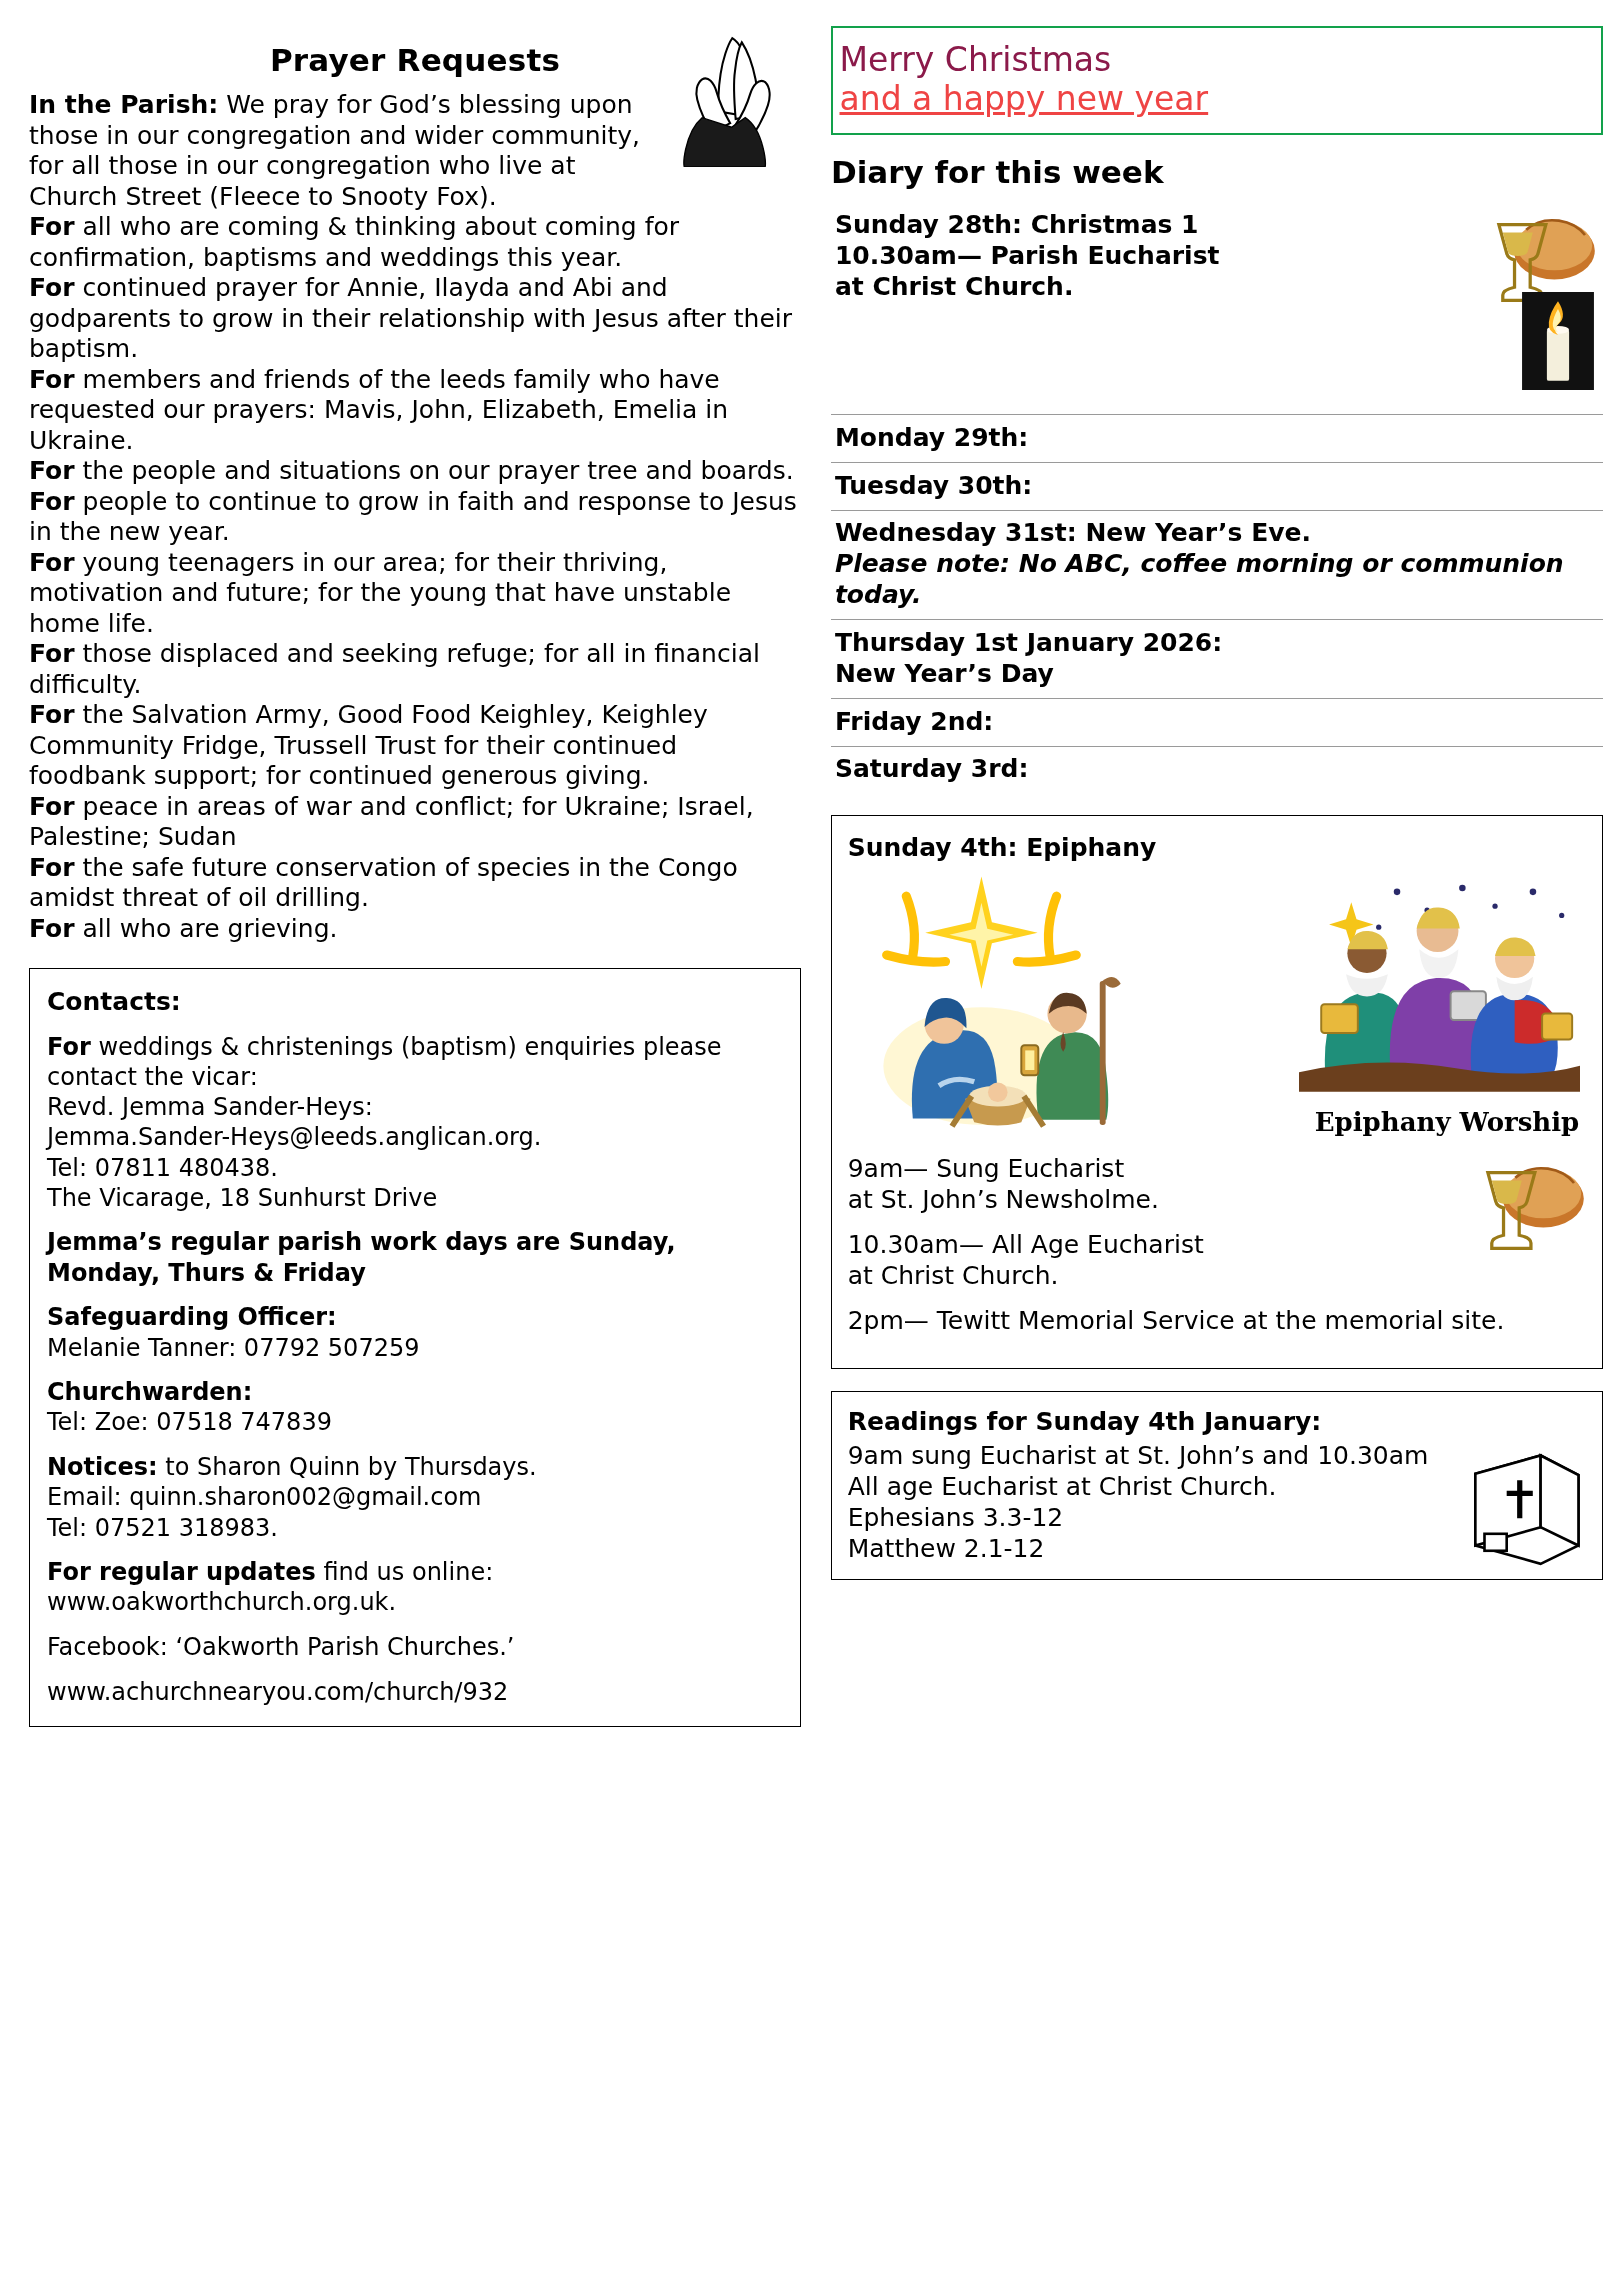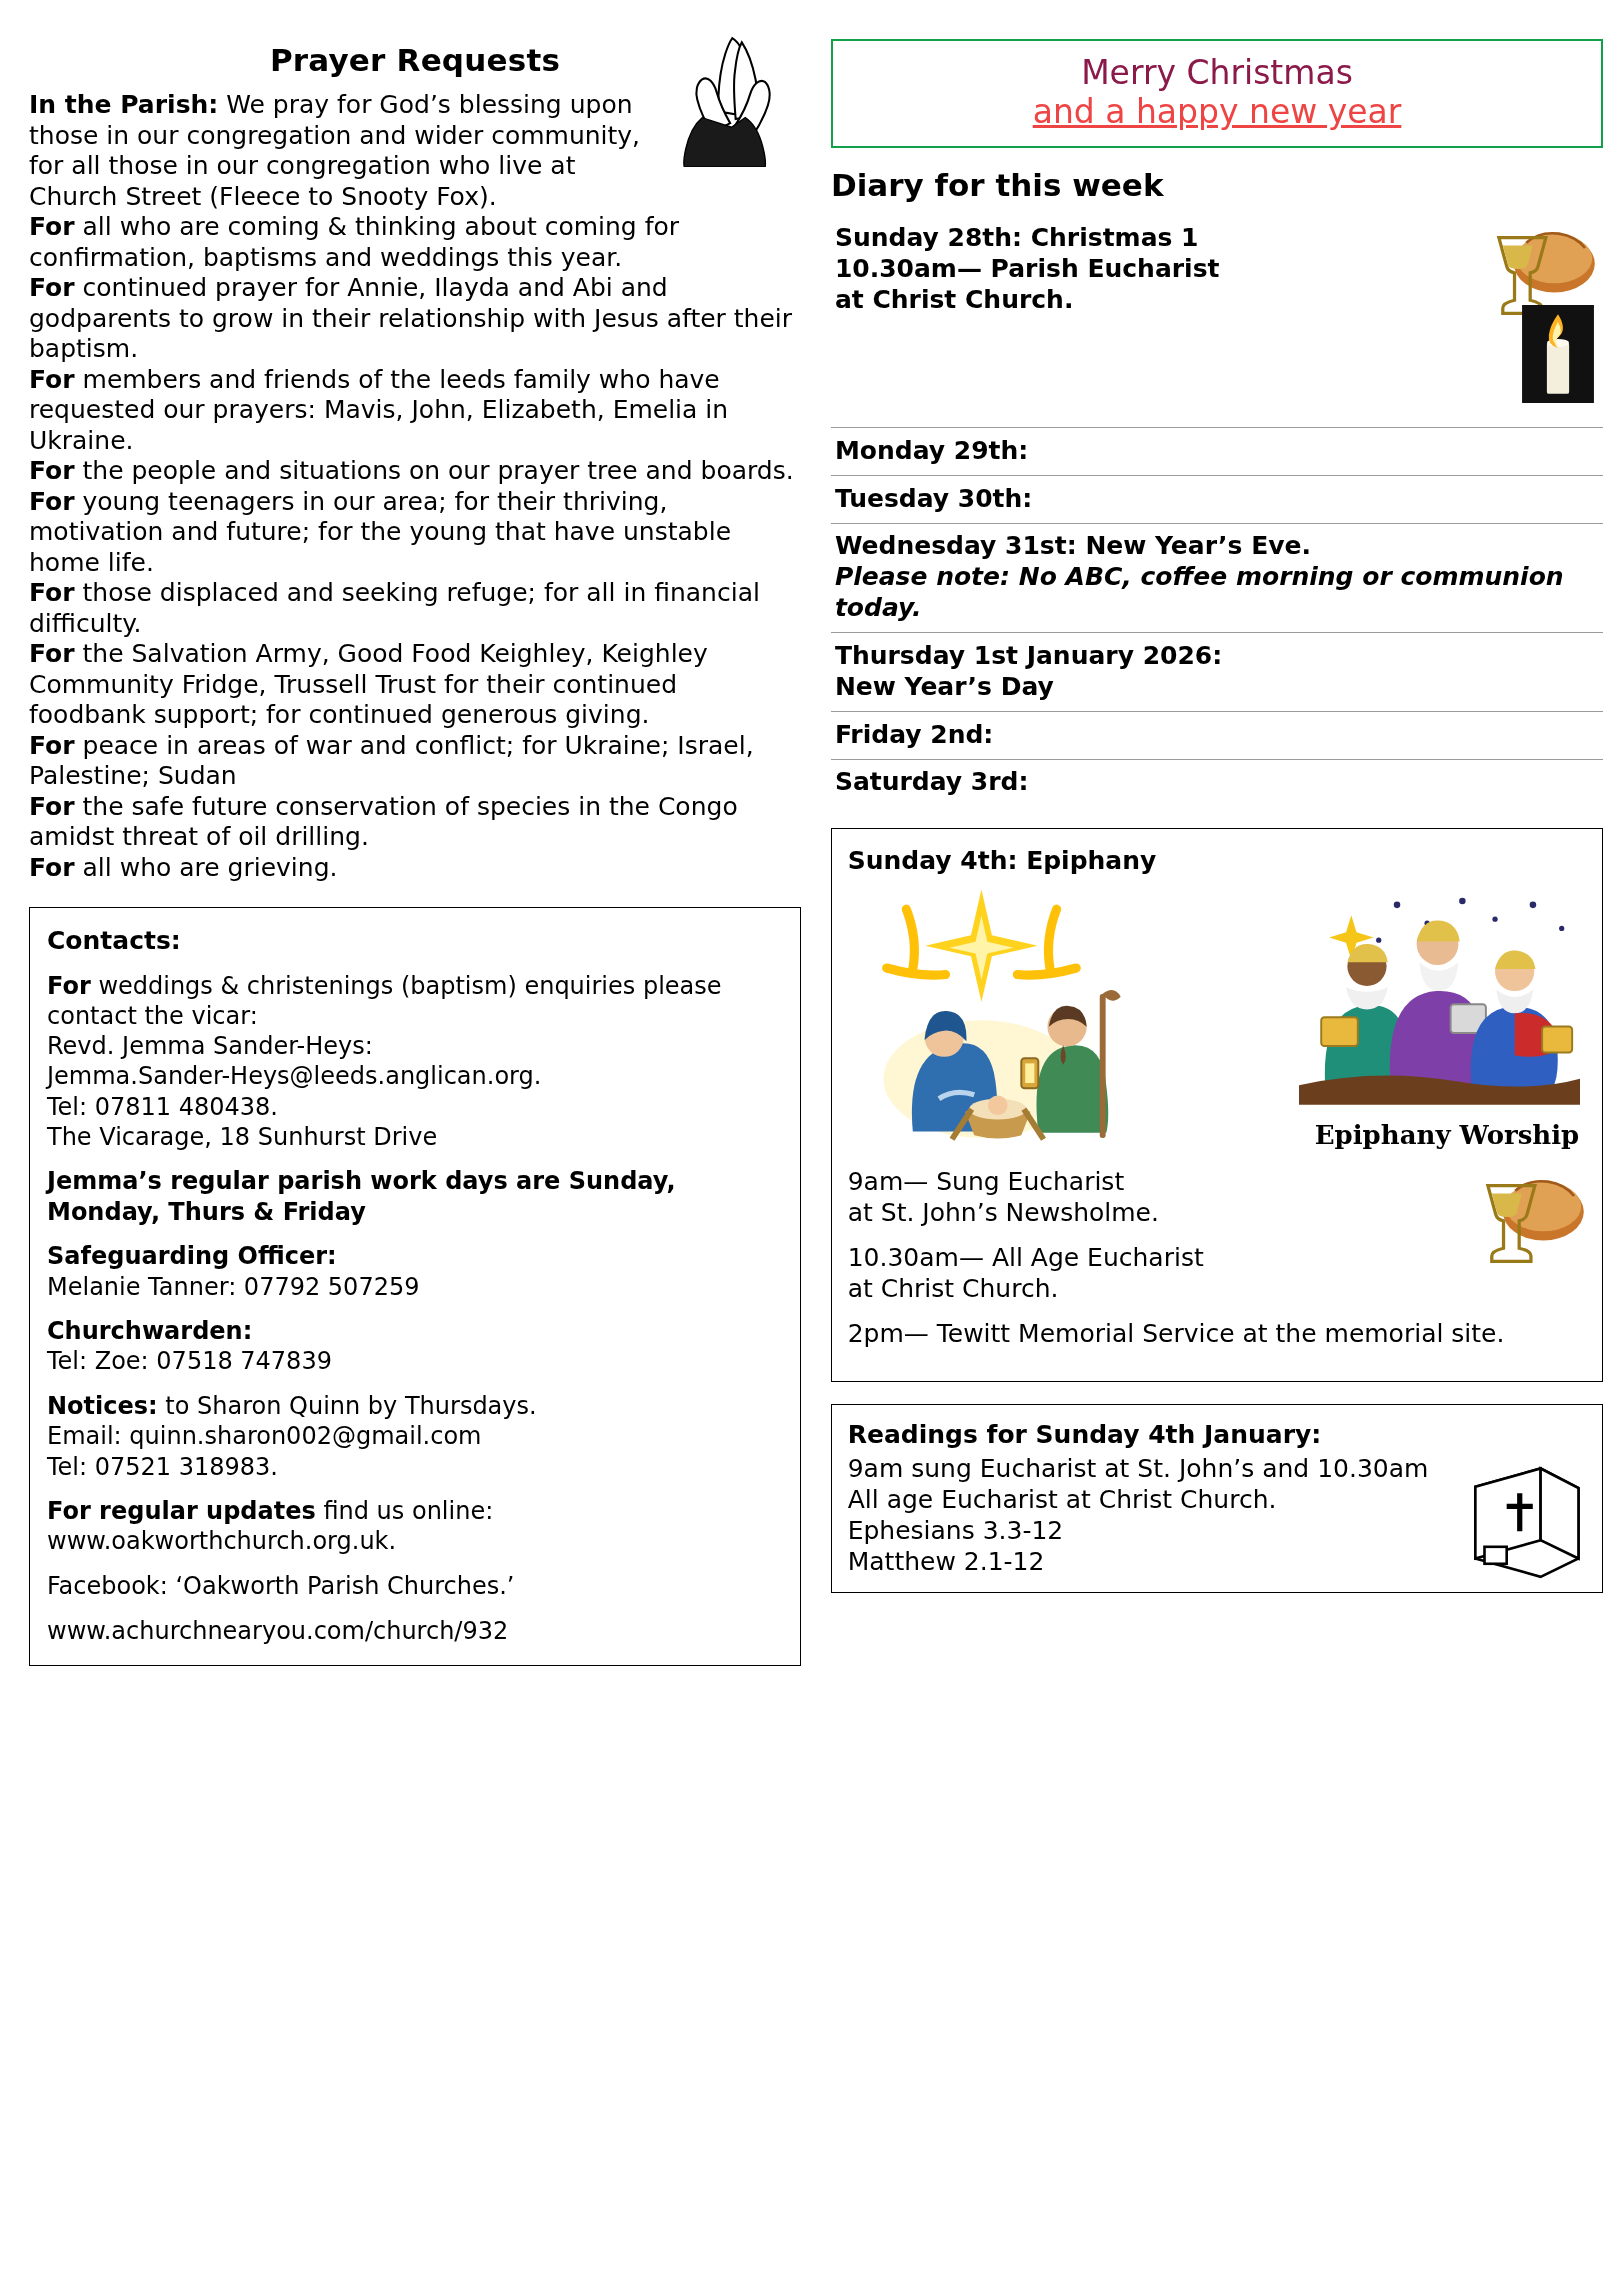--- a/index.html
+++ b/index.html
@@ -73,22 +73,20 @@
   .contacts-box .blk {
     margin: 0 0 14.4px 0;
   }
   .contacts-box .blk:last-child { margin-bottom: 2.6px; }
   .contacts-box b { font-weight: bold; }
 
   
   .merry-box {
     border: 2px solid #12a14b;
     padding: 11.8px 6.5px 14.4px 6.5px;
-    text-align: center;
-    margin-top: 13px;
   }
   .merry-box .line {
     font-family: "DejaVu Sans", sans-serif;
     font-size: 33px;
     color: #8b1a4a;
     line-height: 1.2;
     font-weight: normal;
   }
   .diary-title {
     text-align: left;
@@ -190,20 +188,21 @@
         <path d="M60 128 c-12 10 -20 28 -24 46 c-3 14 -3 22 -2 26 l118 0 c1 -6 0 -16 -3 -28 c-5 -20 -14 -36 -26 -44 l-20 14 z"></path>
       </g>
     </svg>
 
     <div class="prayer-body">
       <p><b class="lead">In the Parish:</b><span> We pray for God’s blessing upon those in our congregation and wider community, for all those in our congregation who live at Church Street (Fleece to Snooty Fox).</span></p>
       <p><b class="lead">For</b><span> all who are coming &amp; thinking about coming for confirmation, baptisms and weddings this year.</span></p>
       <p><b class="lead">For</b><span> continued prayer for Annie, Ilayda and Abi and godparents to grow in their relationship with Jesus after their baptism.</span></p>
       <p><b class="lead">For</b><span> members and friends of the leeds family who have requested our prayers: Mavis, John, Elizabeth, Emelia in Ukraine.</span></p>
       <p><b class="lead">For</b><span> the people and situations on our prayer tree and boards.</span></p>
+      <p><b class="lead">For</b><span> people to continue to grow in faith and response to Jesus in the new year.</span></p>
       <p><b class="lead">For</b><span> young teenagers in our area; for their thriving, motivation and future; for the young that have unstable home life.</span></p>
       <p><b class="lead">For</b><span> those displaced and seeking refuge; for all in financial difficulty.</span></p>
       <p><b class="lead">For</b><span> the Salvation Army, Good Food Keighley, Keighley Community Fridge, Trussell Trust for their continued foodbank support; for continued generous giving.</span></p>
       <p><b class="lead">For</b><span> peace in areas of war and conflict; for Ukraine; Israel, Palestine; Sudan</span></p>
       <p><b class="lead">For</b><span> the safe future conservation of species in the Congo amidst threat of oil drilling.</span></p>
       <p><b class="lead">For</b><span> all who are grieving.</span></p>
     </div>
 
     <div class="contacts-box">
       <h3>Contacts:</h3>

